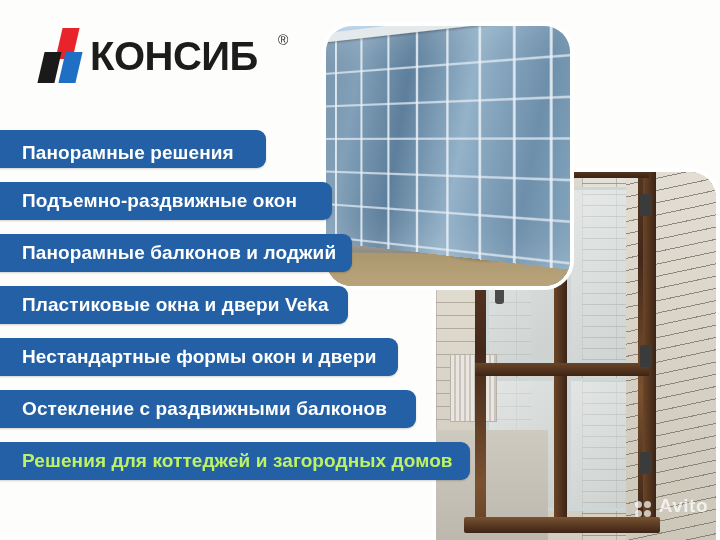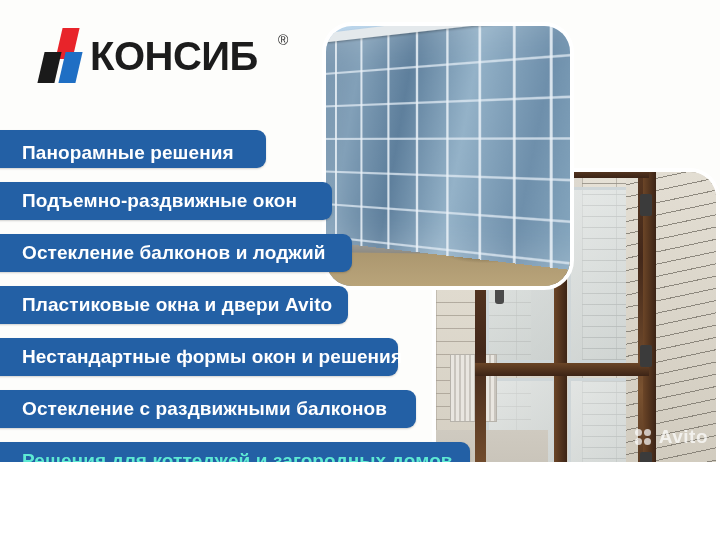--- a/index.html
+++ b/index.html
@@ -3,21 +3,21 @@
 <meta charset="utf-8">
 <style>
   html, body {
     margin: 0;
     padding: 0;
     background: #ffffff;
   }
   #canvas {
     position: relative;
     width: 720px;
-    height: 462px;
+    height: 540px;
     background: #fdfdfb;
     overflow: hidden;
     font-family: "Liberation Sans", sans-serif;
   }
 
   
   #logo-block {
     position: absolute;
     left: 38px;
     top: 26px;
@@ -249,24 +249,24 @@
   .sill {
     position:absolute; left:10%; width:70%; bottom:2%; height:16px;
     background: linear-gradient(180deg,#7a5230,#3c2416);
     z-index:6; border-radius:2px;
   }
 
   
   #watermark {
     position: absolute;
     right: 12px;
-    bottom: 14px;
+    bottom: 23px;
     z-index: 20;
     display: flex;
-    align-items: center;
+    align-items: flex-end;
     gap: 8px;
     opacity: .78;
   }
   #watermark .dots {
     display: grid;
     grid-template-columns: repeat(2, 7px);
     grid-gap: 2px;
   }
   #watermark .dots i {
     width: 7px; height: 7px; border-radius: 50%;
@@ -332,33 +332,33 @@
   </div>
 
   <div id="banner-layer">
       <div class="banner" style="top: 130px; width: 280px; background: rgb(35, 96, 165);">
         <span class="label" style="color: rgb(255, 255, 255); margin-top: 8px;">Панорамные решения</span>
       </div>
       <div class="banner" style="top: 182px; width: 346px; background: rgb(35, 96, 165);">
         <span class="label" style="color: rgb(255, 255, 255);">Подъемно-раздвижные окон</span>
       </div>
       <div class="banner" style="top: 234px; width: 366px; background: rgb(35, 96, 165);">
-        <span class="label" style="color: rgb(255, 255, 255);">Остекление балконов и лоджий</span>
+        <span class="label" style="color: rgb(255, 255, 255);">Панорамные балконов и лоджий</span>
       </div>
       <div class="banner" style="top: 286px; width: 362px; background: rgb(35, 96, 165);">
-        <span class="label" style="color: rgb(255, 255, 255);">Пластиковые окна и двери Avito</span>
+        <span class="label" style="color: rgb(255, 255, 255);">Пластиковые окна и двери Veka</span>
       </div>
       <div class="banner" style="top: 338px; width: 412px; background: rgb(35, 96, 165);">
-        <span class="label" style="color: rgb(255, 255, 255);">Нестандартные формы окон и решения</span>
+        <span class="label" style="color: rgb(255, 255, 255);">Нестандартные формы окон и двери</span>
       </div>
       <div class="banner" style="top: 390px; width: 430px; background: rgb(35, 96, 165);">
         <span class="label" style="color: rgb(255, 255, 255);">Остекление с раздвижными балконов</span>
       </div>
       <div class="banner" style="top: 442px; width: 484px; background: rgb(35, 96, 165);">
-        <span class="label" style="color: #5eead4;">Решения для коттеджей и загородных домов</span>
+        <span class="label" style="color: #bef264;">Решения для коттеджей и загородных домов</span>
       </div>
     </div>
 
   <div id="watermark">
     <span class="dots">
       <i></i>
         <i></i>
         <i></i>
         <i></i>
     </span>

